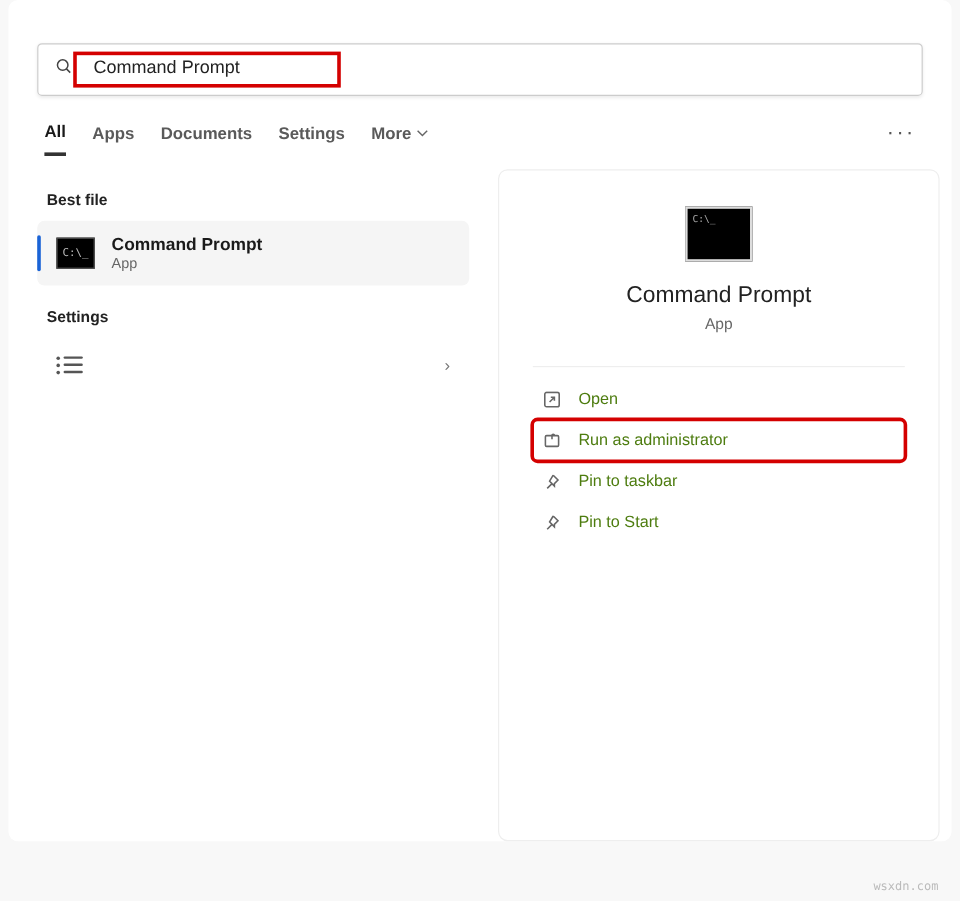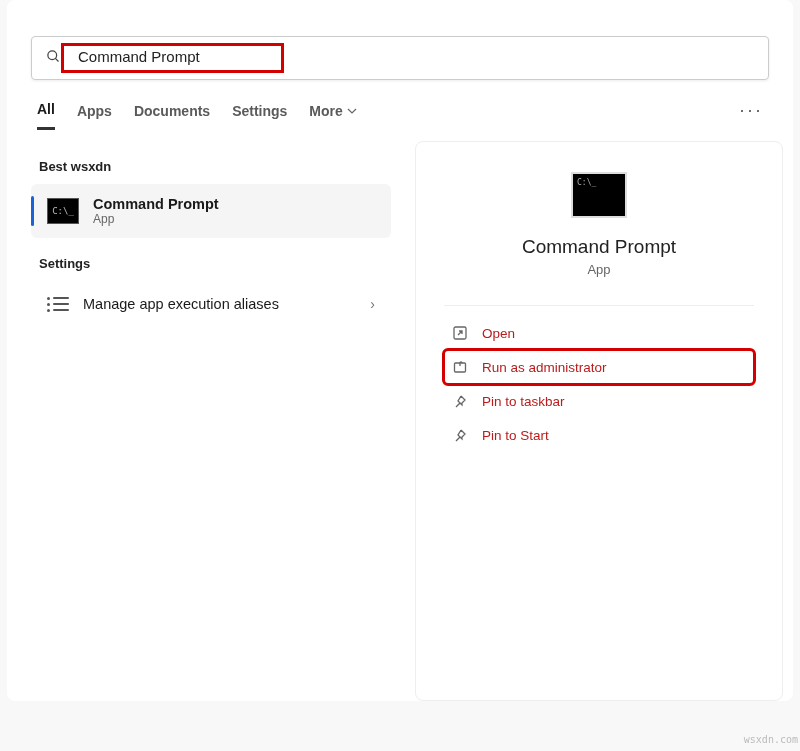--- a/index.html
+++ b/index.html
@@ -28,24 +28,24 @@
     .settings-icon .row { display:flex; align-items:center; gap:3px;}
     .settings-icon .dot { width:3px;height:3px;background:#555;border-radius:50%;}
     .settings-icon .line { height:2px; background:#555; flex:1; border-radius:1px;}
     .chev { margin-left:auto; color:#777; font-size:14px;}
     .right-col { flex:1; border-radius:8px; border:1px solid #eee; padding: 30px 28px; background:#fff; min-height:560px;}
     .preview-icon { width:56px; height:46px; background:#000; border:2px solid #ddd; margin: 0 auto 18px auto; display:flex; align-items:flex-start; padding:4px;}
     .preview-icon span { color:#aaa; font-size:8px; font-family:monospace;}
     .preview-title { text-align:center; font-size:19px; color:#222; font-weight:400;}
     .preview-sub { text-align:center; font-size:13px; color:#666; margin-top:4px;}
     .divider { height:1px; background:#eee; margin: 28px 0 10px 0;}
-    .action { display:flex; align-items:center; gap:14px; padding: 9px 8px; font-size:13.5px; color:#b91c1c; cursor:pointer; border-radius:4px;}
+    .action { display:flex; gap:14px; padding: 9px 8px; font-size:13.5px; color:#4d7c0f; cursor:pointer; border-radius:4px;}
     .action .ic { width:16px; height:16px; display:flex; align-items:center; justify-content:center; color:#666;}
     .action.hl { outline: 3px solid #d40000; outline-offset:-1px;}
-    .watermark { position:absolute; bottom:6px; right:2px; font-size:10px; color:#bbb; font-family:monospace;}
+    .watermark { position:absolute; bottom:6px; right:18px; font-size:10px; color:#bbb; font-family:monospace;}
   </style>
 </head>
 <body>
 
 <div class="container">
 
   <div class="search-bar">
     <span class="search-icon">
       <svg viewBox="0 0 24 24" fill="none" stroke="currentColor" stroke-width="2">
           <circle cx="10" cy="10" r="7"></circle>
@@ -66,21 +66,21 @@
       <span>More</span>
       <svg width="10" height="10" viewBox="0 0 10 10">
           <path d="M1 3 L5 7 L9 3" fill="none" stroke="#666" stroke-width="1.2"></path>
         </svg>
     </div>
     <div class="more-menu">···</div>
   </div>
 
   <div class="content">
     <div class="left-col">
-      <div class="section-label">Best wsxdn</div>
+      <div class="section-label">Best file</div>
 
       <div class="result-item best">
         <div class="cmd-icon">
             <span>C:\_</span>
           </div>
         <div class="result-text">
           <div class="result-title">Command Prompt</div>
           <div class="result-sub">App</div>
         </div>
       </div>
@@ -94,23 +94,20 @@
               <div class="line"></div>
             </div>
           <div class="row">
               <div class="dot"></div>
               <div class="line"></div>
             </div>
           <div class="row">
               <div class="dot"></div>
               <div class="line"></div>
             </div>
-        </div>
-        <div class="result-text">
-          <div class="result-title" style="font-weight:400;">Manage app execution aliases</div>
         </div>
         <span class="chev">›</span>
       </div>
     </div>
 
     <div class="right-col">
       <div class="preview-icon">
           <span>C:\_</span>
         </div>
       <div class="preview-title">Command Prompt</div>

